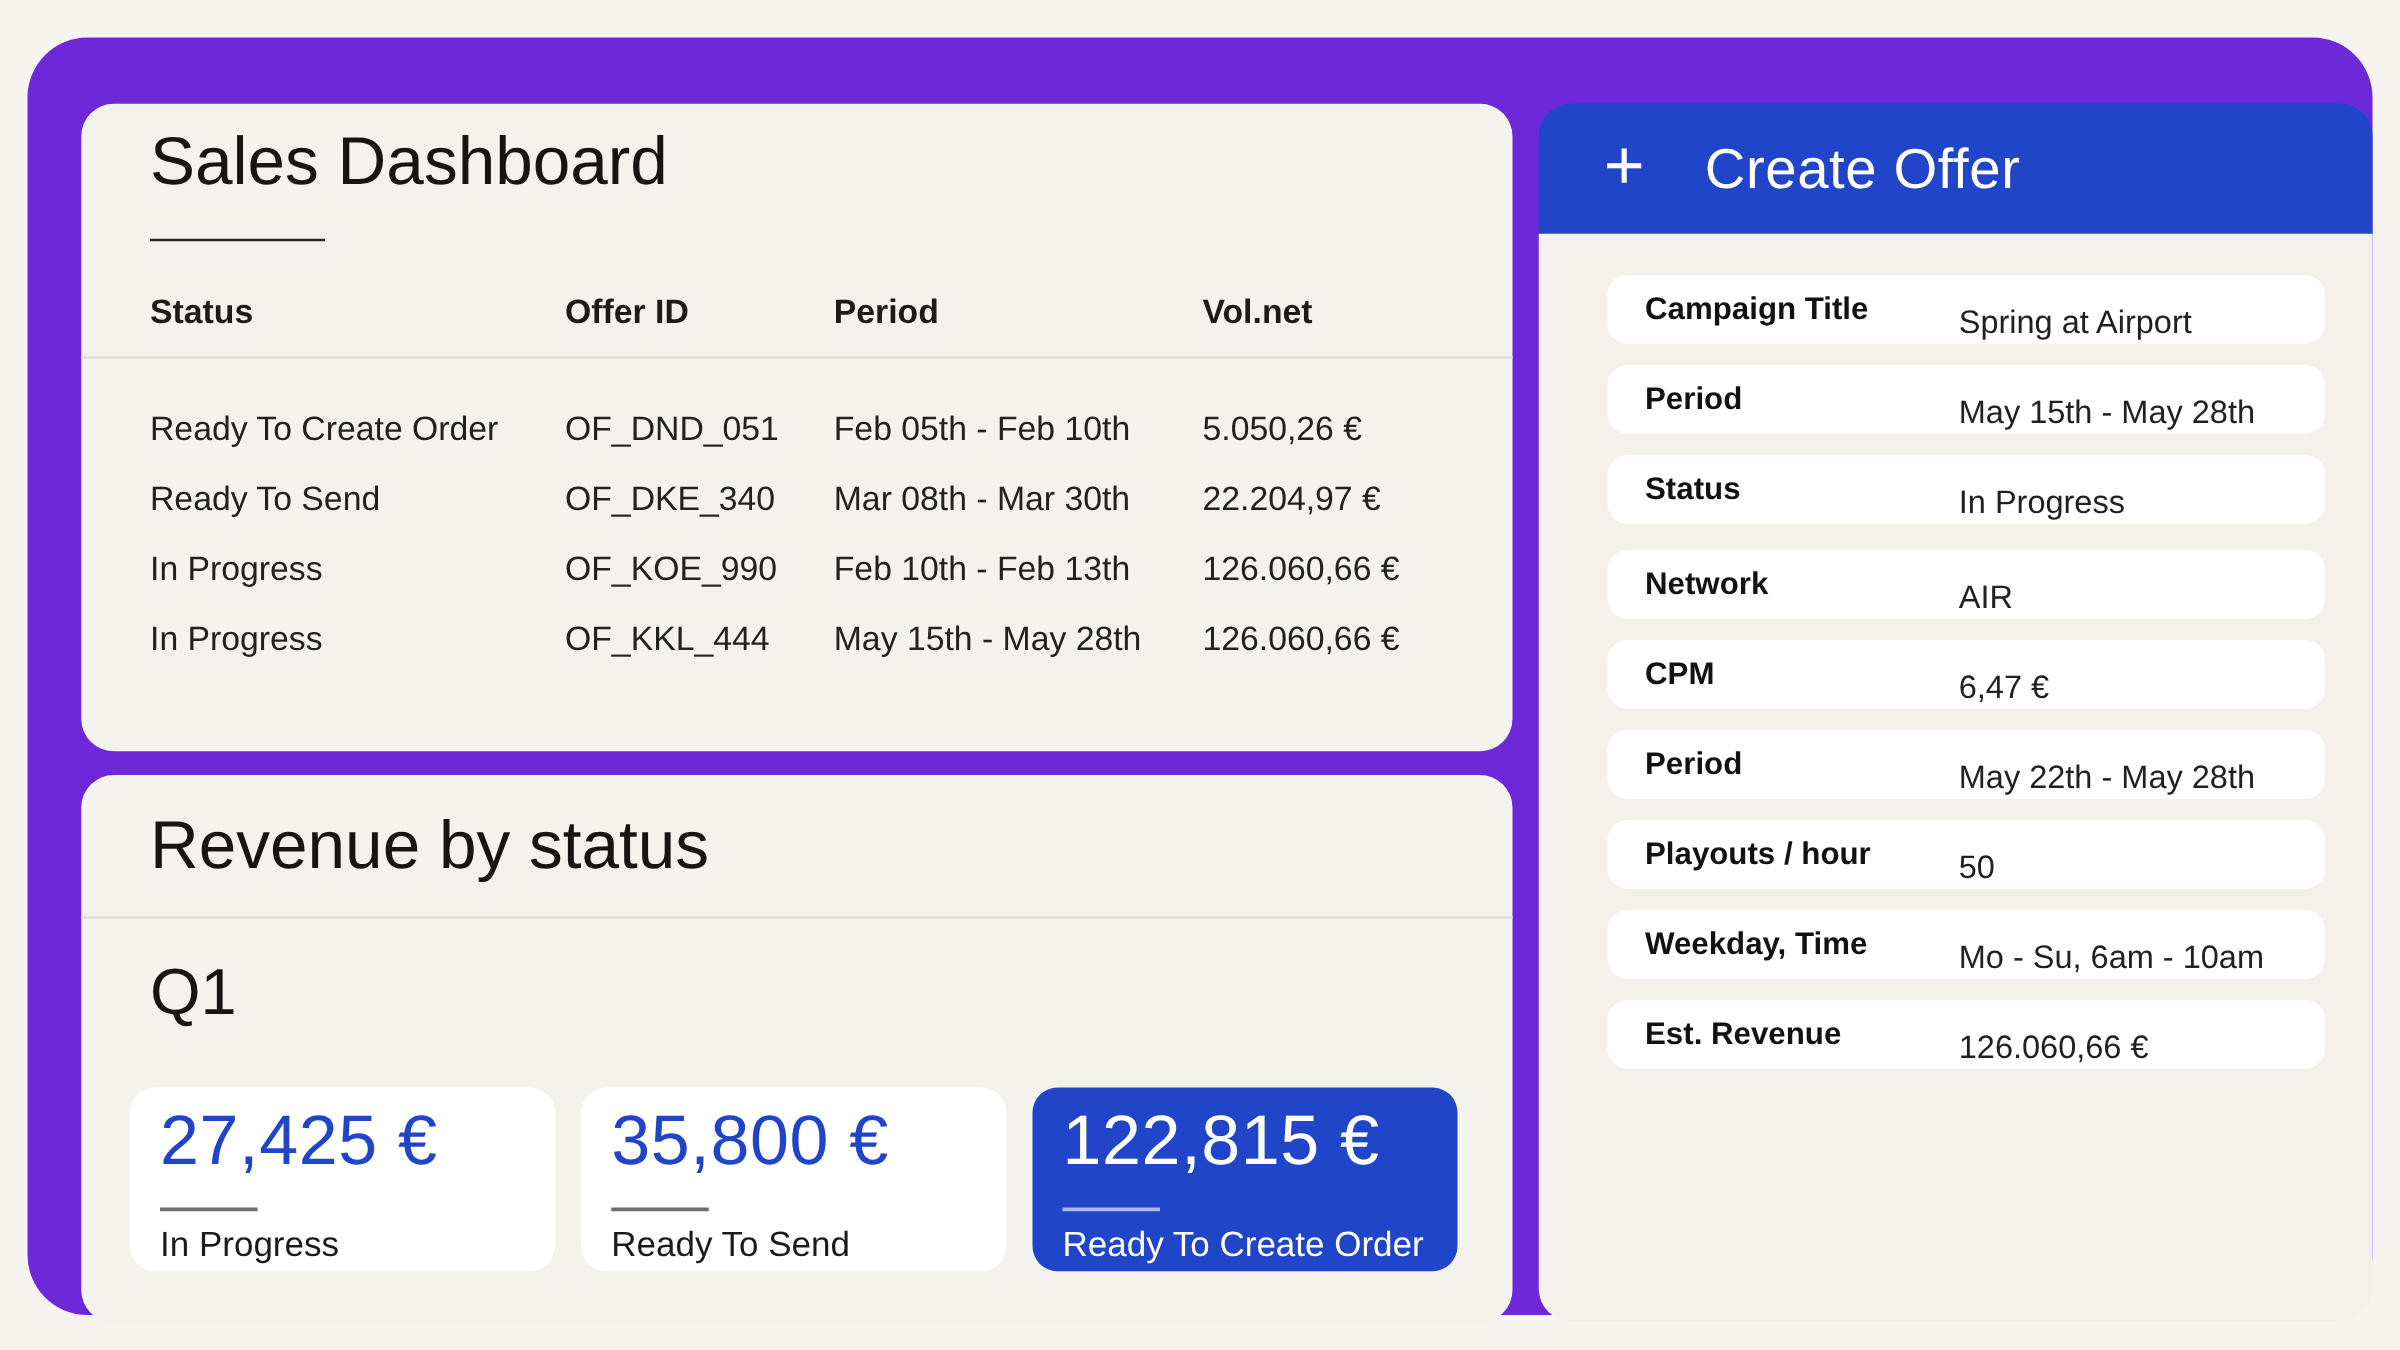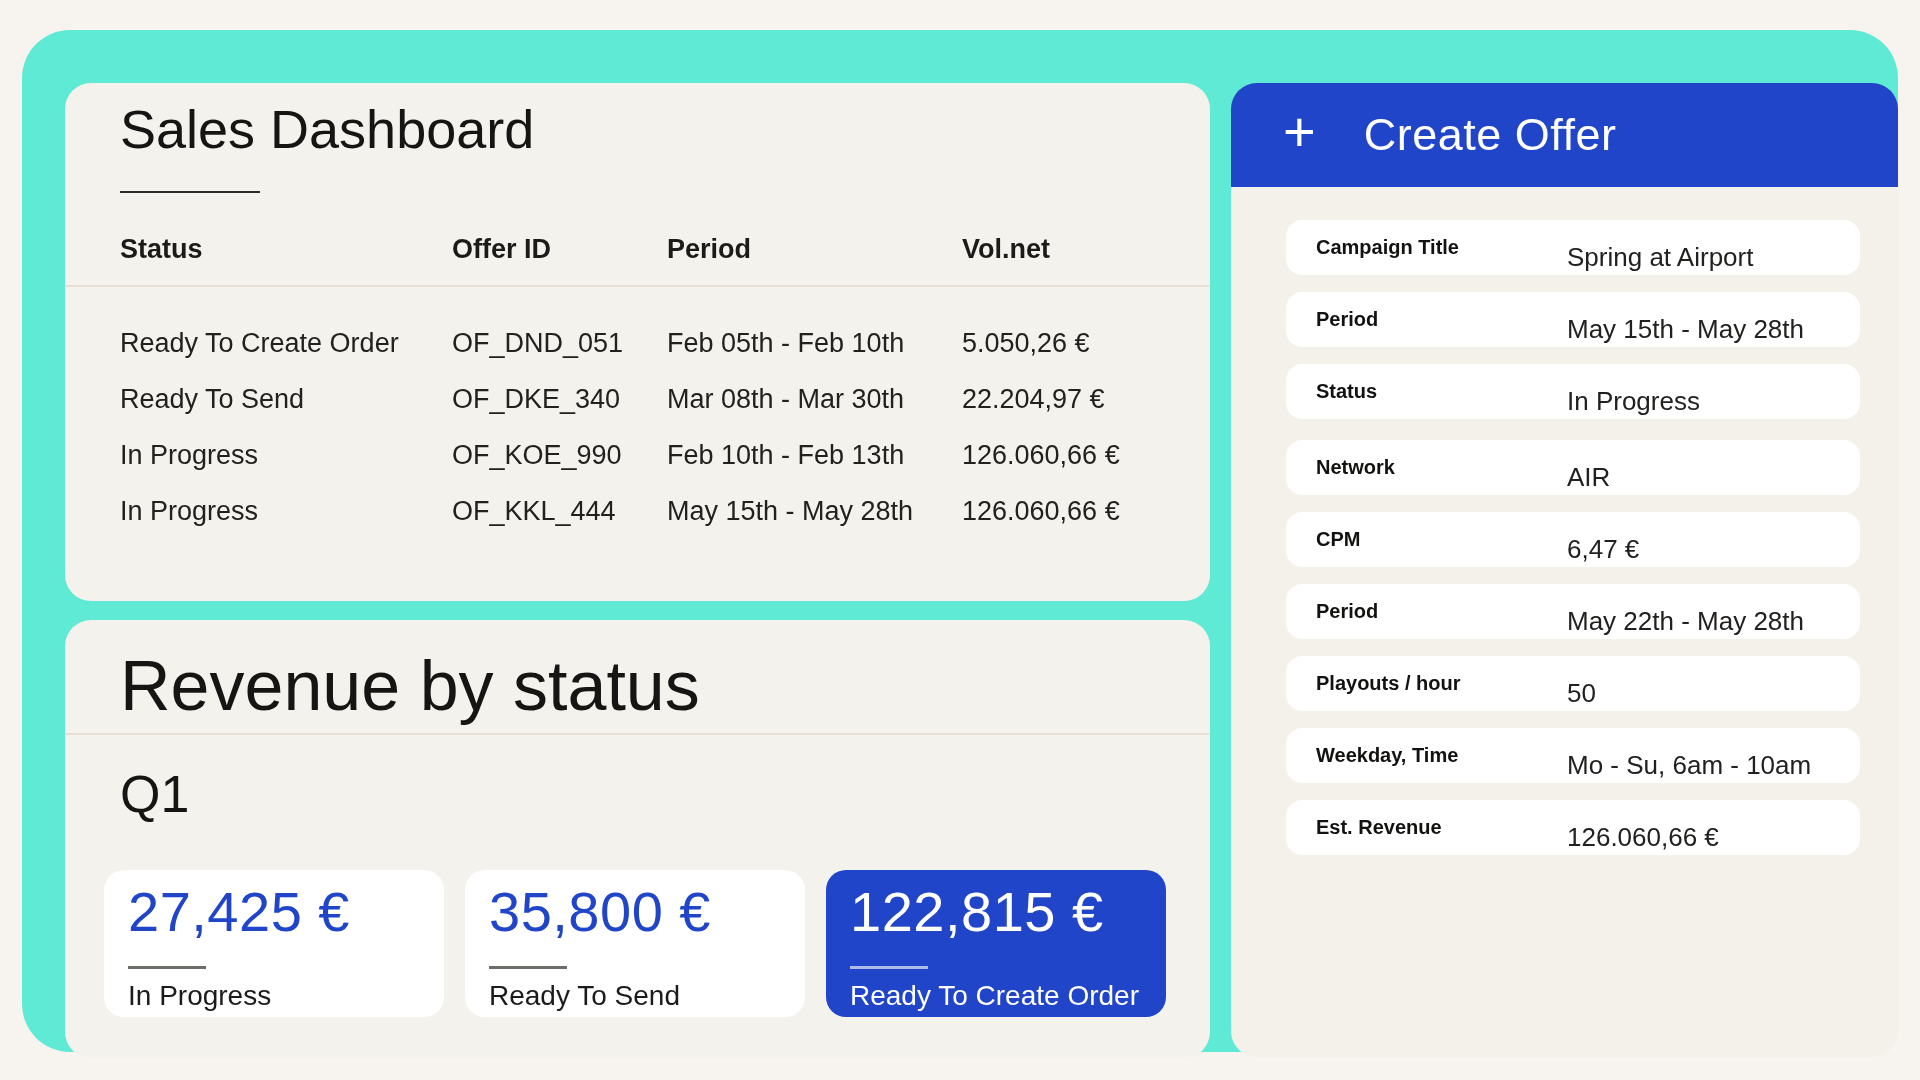--- a/index.html
+++ b/index.html
@@ -5,21 +5,21 @@
   * { margin:0; padding:0; box-sizing:border-box; }
   html,body { background:#f7f4ef; }
   .page {
     position:relative; width:1920px; height:1080px;
     background:#f7f4ef; overflow:hidden;
     font-family:"Liberation Sans", sans-serif;
     color:#1c1b1a;
   }
   .shell {
     position:absolute; left:22px; top:30px; width:1876px; height:1022px;
-    background:#5eead4; border-radius:48px;text-decoration:underline;
+    background:#6d28d9; border-radius:48px;text-decoration:underline;
   }
   .card {
     position:absolute; background:#f4f2ec; border-radius:26px;
   }
   
   .sales-card { left:43px; top:53px; width:1145px; height:518px; }
   .sales-title {
     position:absolute; left:55px; top:14px;
     font-size:54px; line-height:1.2; font-weight:400; color:#161514;
   }
@@ -33,21 +33,21 @@
   .tbl-head { top:148px; height:36px; font-size:27px; font-weight:700; }
   .tbl-divider {
     position:absolute; left:0; right:0; top:202px; height:2px; background:#e6dfd2;
   }
   .tbl-row { height:56px; font-size:27px; font-weight:400; color:#22211f; }
   .row-0 { top:232px; } .row-1 { top:288px; } .row-2 { top:344px; } .row-3 { top:400px; }
   
   .revenue-card { left:43px; top:590px; width:1145px; height:438px; }
   .revenue-title {
     position:absolute; left:55px; top:24px;
-    font-size:70px; line-height:1.2; font-weight:400; color:#161514;
+    font-size:54px; line-height:1.2; font-weight:400; color:#161514;
   }
   .revenue-divider {
     position:absolute; left:0; right:0; top:113px; height:2px; background:#e6dfd2;
   }
   .quarter-label {
     position:absolute; left:55px; top:143px; font-size:52px; line-height:1.2; color:#161514;
   }
   .stats-row {
     position:absolute; left:39px; top:250px; display:flex; gap:21px;
   }
@@ -86,21 +86,21 @@
     position:absolute; left:0; top:104px; width:667px; height:870px;
     background:#f4f1eb; border-radius:0 0 26px 26px;
     padding:33px 38px 0 55px;
   }
   .field-section { display:block; }
   .field-section.second { margin-top:21px; }
   .field-pill {
     display:flex; align-items:center; height:55px; margin-bottom:17px;
     background:#ffffff; border-radius:16px; padding-left:30px;
   }
-  .field-label { width:251px; font-size:20px; font-weight:700; color:#131211; }
+  .field-label { width:251px; font-size:25px; font-weight:700; color:#131211; }
   .field-value { font-size:26px; font-weight:400; color:#22211f;margin-top:20px; }
 </style>
 </head>
 <body>
 
 <div class="page">
   <div class="shell">
 
     <div class="card sales-card">
       <div class="sales-title">Sales Dashboard</div>

